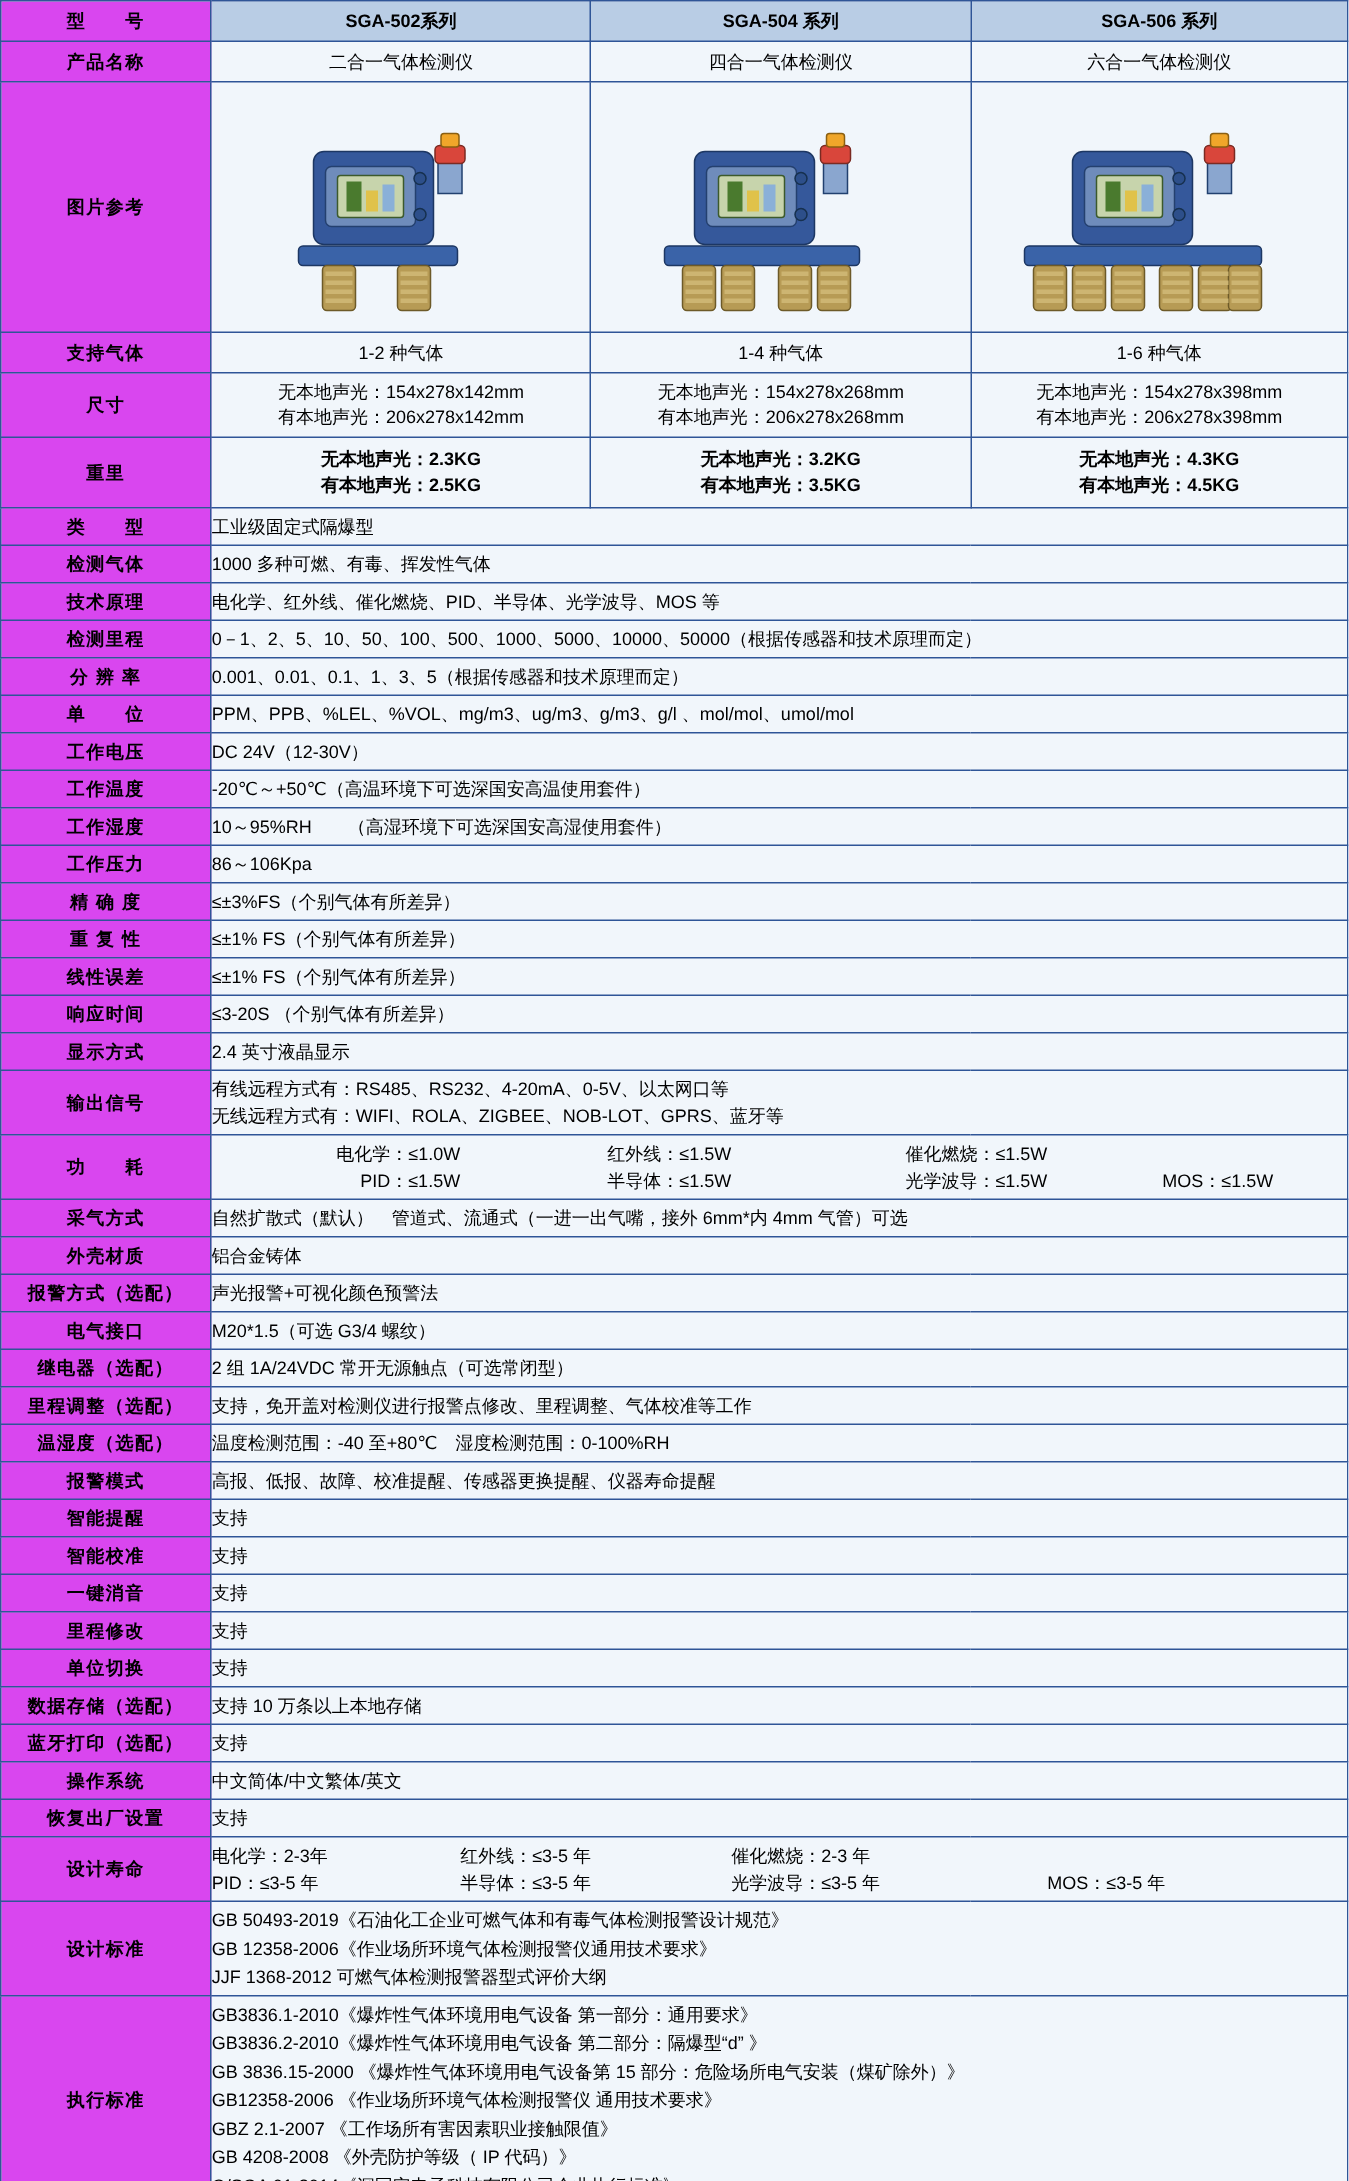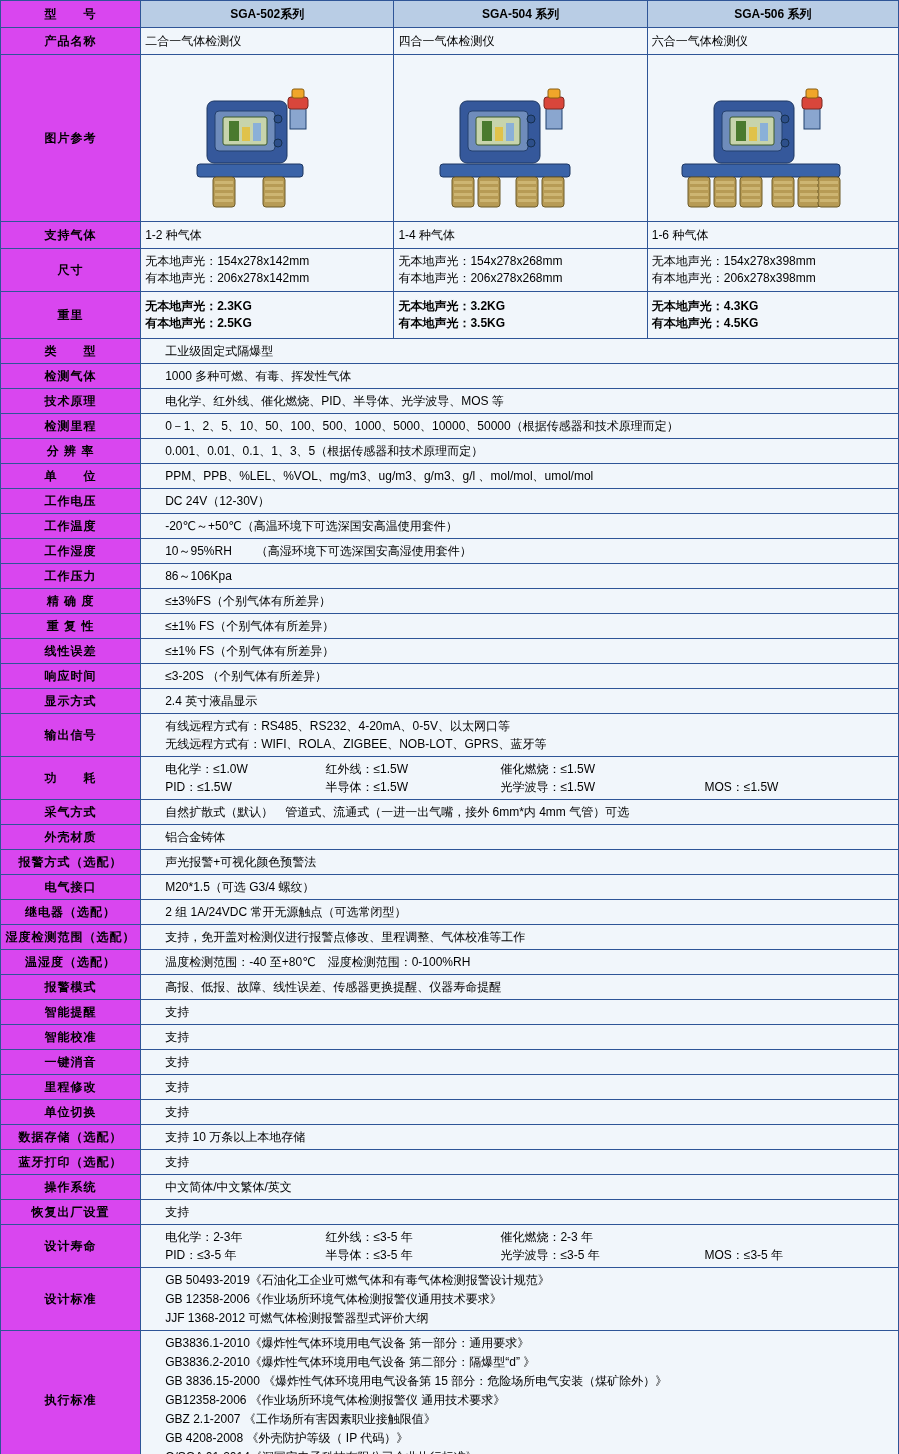--- a/index.html
+++ b/index.html
@@ -1,25 +1,25 @@
 <!DOCTYPE html>
 <html><head>
 <meta charset="utf-8">
 <style>
   html,body{margin:0;padding:0;background:#fff;}
   body{font-family:"Liberation Sans","DejaVu Sans",sans-serif;}
   #sheet{width:899px;height:1454px;position:relative;overflow:hidden;}
   table{border-collapse:collapse;width:899px;table-layout:fixed;}
   td{border:1px solid #2f5597;vertical-align:middle;font-size:12px;color:#000;padding:2px 4px;}
   td.lbl{background:#d946ef;text-align:center;font-weight:bold;letter-spacing:1px;width:140px;}
-  td.val{background:#f1f6fb;text-align:left;padding-left:24px;}
-  td.ctr{background:#f1f6fb;margin-top:28px;}
+  td.val{background:#f1f6fb;text-align:left;padding-left:0;}
+  td.ctr{background:#f1f6fb;text-align:center;margin-top:28px;}
   .hdr{background:#b9cde5;text-align:center;font-weight:bold;}
   .two-line div{line-height:17px;}
-  .pw{display:flex;flex-wrap:wrap;}
+  .pw{display:flex;flex-wrap:wrap;text-align:right;}
   .pw span{width:25%;white-space:nowrap;}
   .pw2{display:flex;flex-wrap:wrap;}
   .pw2 span{width:25%;white-space:nowrap;}
   .lines div{line-height:18px;}
   .lines5 div{line-height:19px;}
 </style>
 </head>
 <body>
 
 <div id="sheet">
@@ -314,30 +314,30 @@
   </tr>
   <tr>
     <td class="lbl" style="height:20px">电气接口</td>
     <td class="val" colspan="3">M20*1.5（可选 G3/4 螺纹）</td>
   </tr>
   <tr>
     <td class="lbl" style="height:20px">继电器（选配）</td>
     <td class="val" colspan="3">2 组 1A/24VDC 常开无源触点（可选常闭型）</td>
   </tr>
   <tr>
-    <td class="lbl" style="height:20px">湿度检测范围（选配）</td>
+    <td class="lbl" style="height:20px">里程调整（选配）</td>
     <td class="val" colspan="3">支持，免开盖对检测仪进行报警点修改、里程调整、气体校准等工作</td>
   </tr>
   <tr>
     <td class="lbl" style="height:20px">温湿度（选配）</td>
     <td class="val" colspan="3">温度检测范围：-40 至+80℃　湿度检测范围：0-100%RH</td>
   </tr>
   <tr>
     <td class="lbl" style="height:20px">报警模式</td>
-    <td class="val" colspan="3">高报、低报、故障、线性误差、传感器更换提醒、仪器寿命提醒</td>
+    <td class="val" colspan="3">高报、低报、故障、校准提醒、传感器更换提醒、仪器寿命提醒</td>
   </tr>
   <tr>
     <td class="lbl" style="height:20px">智能提醒</td>
     <td class="val" colspan="3">支持</td>
   </tr>
   <tr>
     <td class="lbl" style="height:20px">智能校准</td>
     <td class="val" colspan="3">支持</td>
   </tr>
   <tr>

